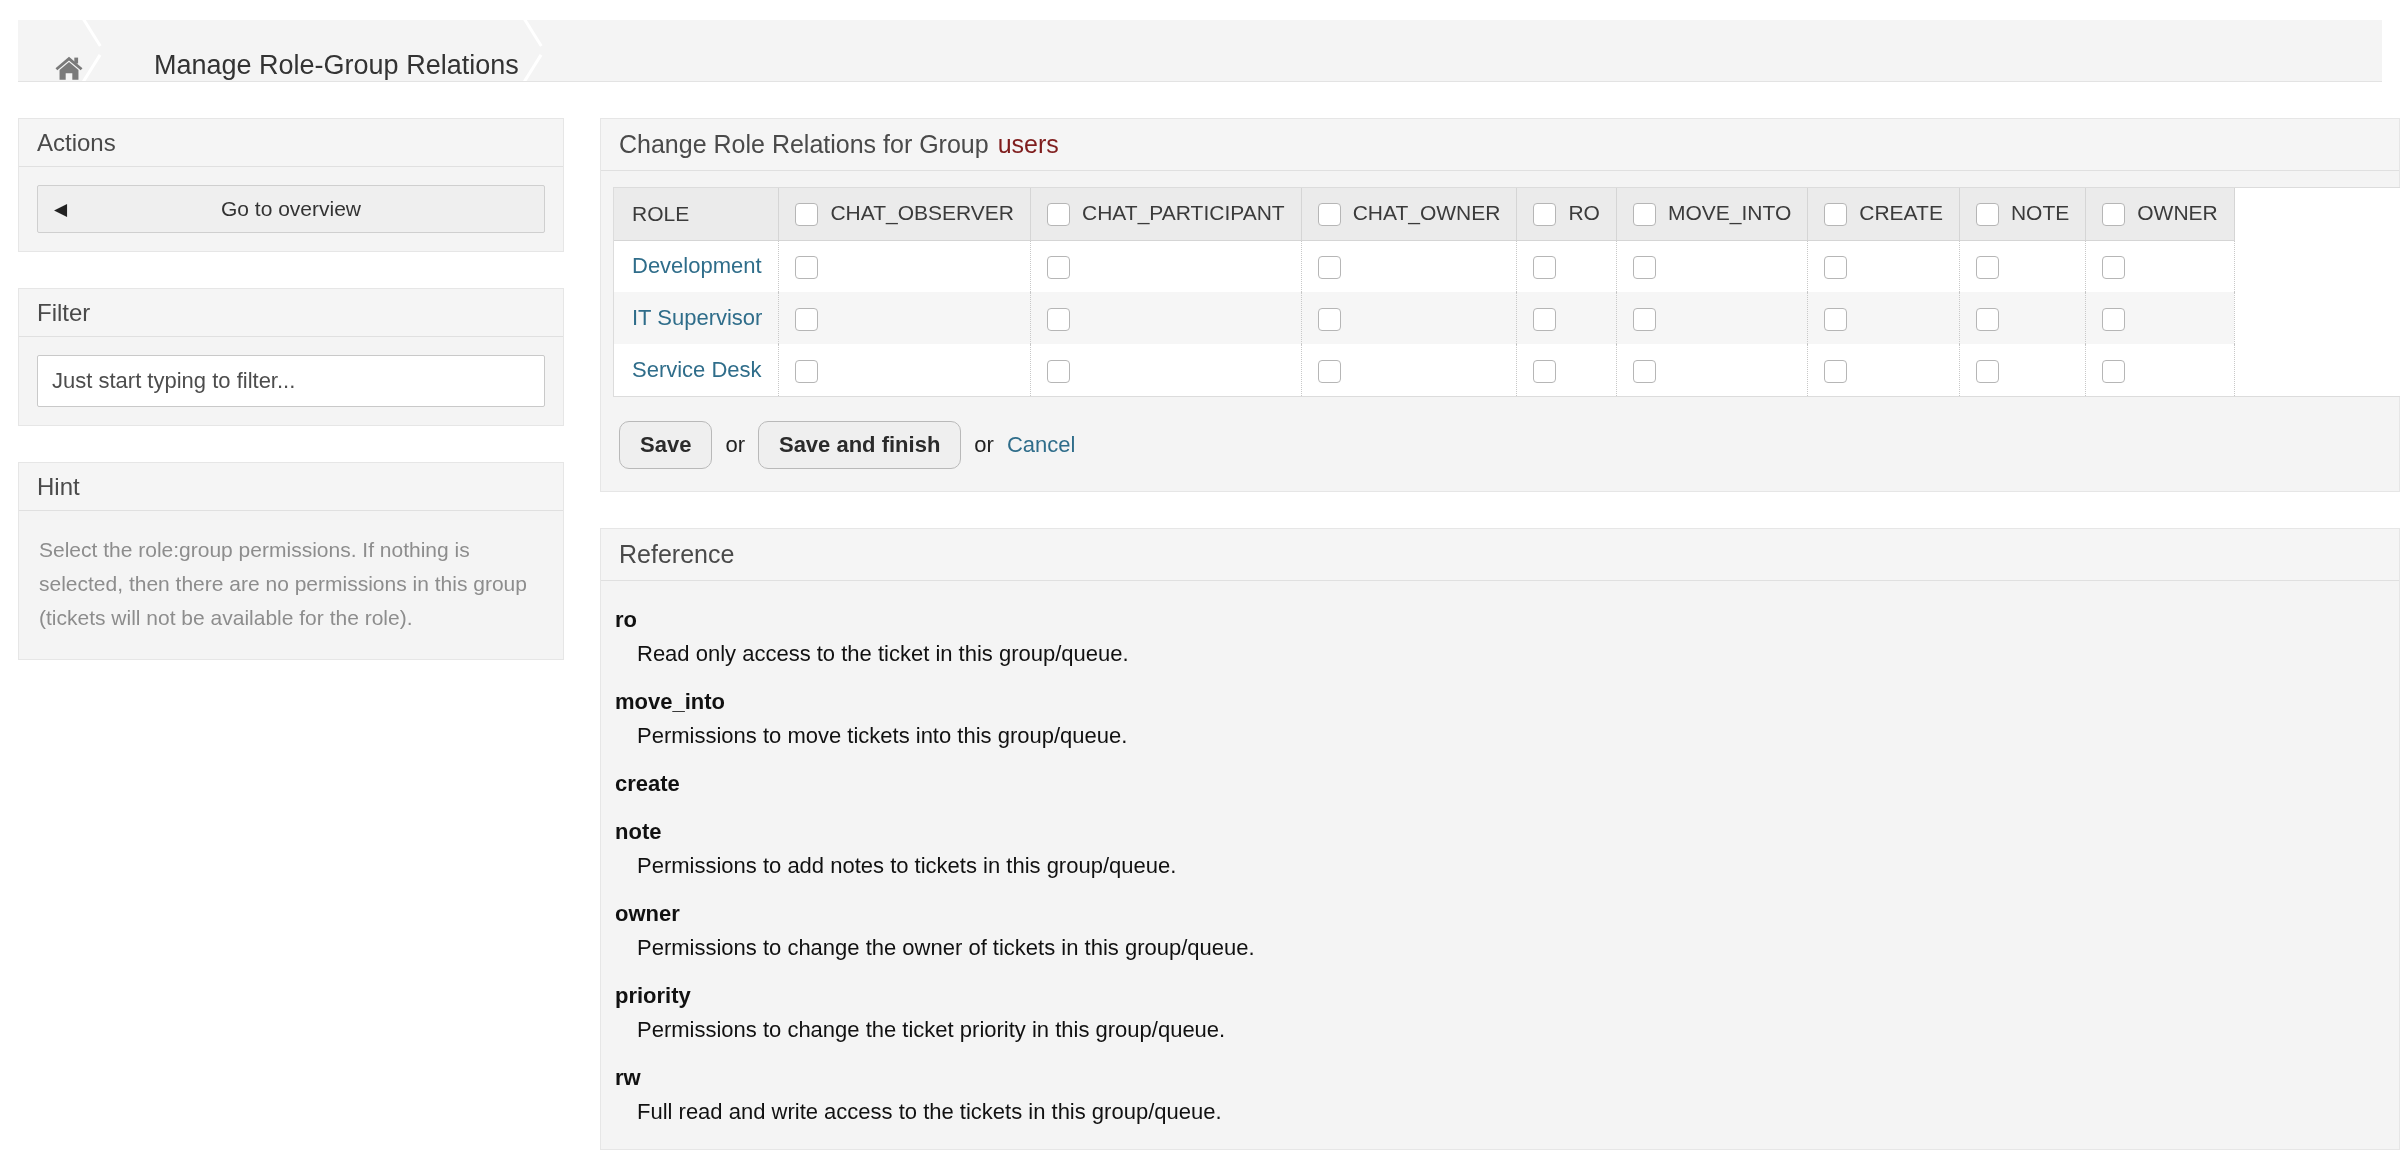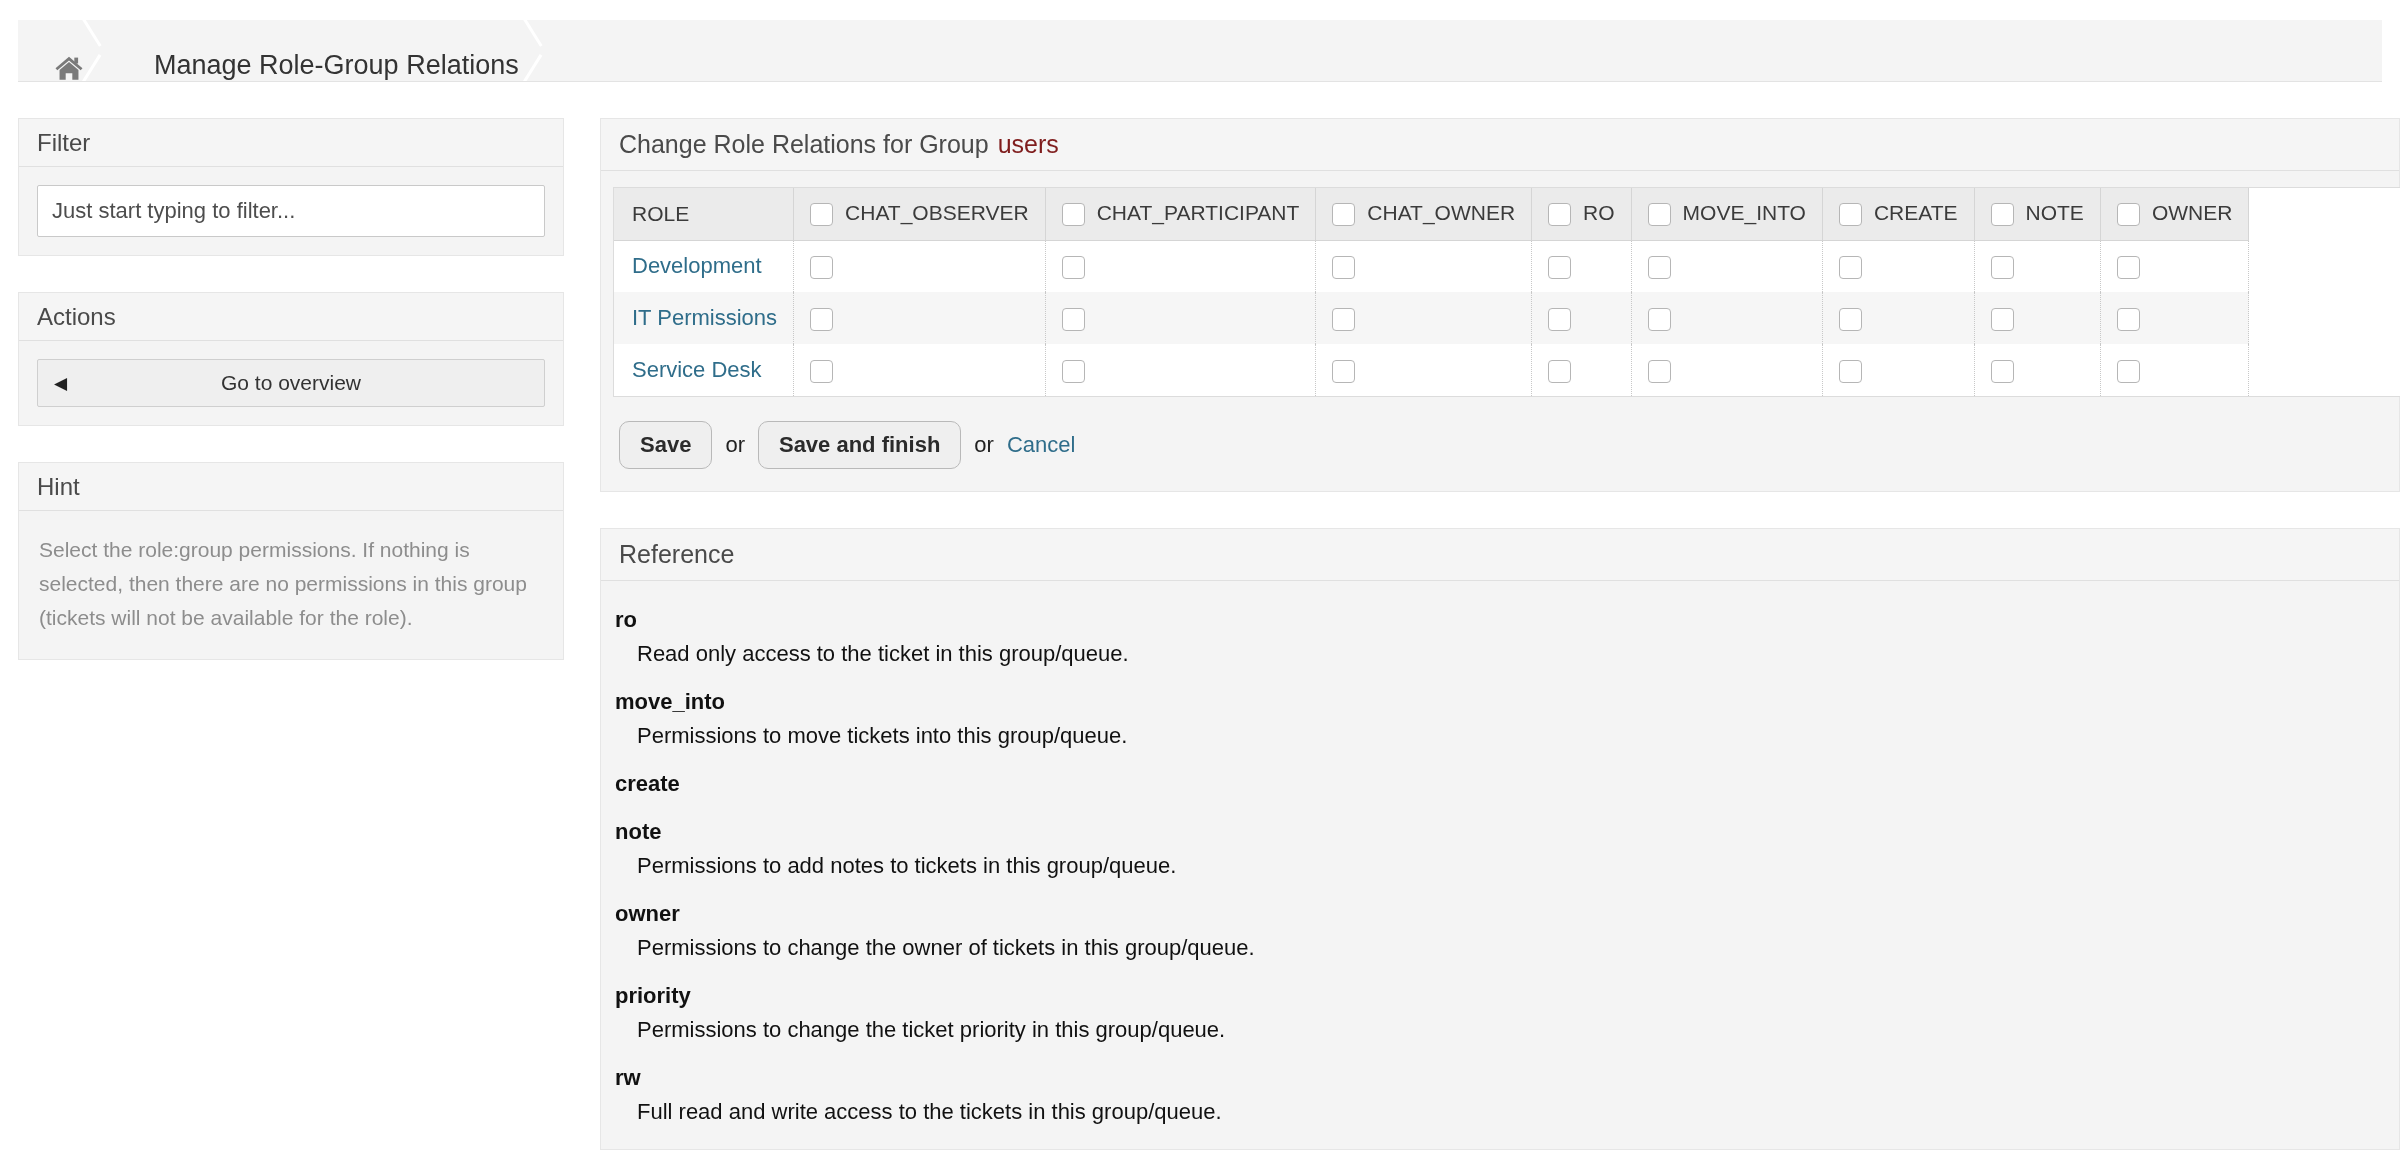--- a/index.html
+++ b/index.html
@@ -266,33 +266,33 @@
   <div class="crumb">
     <span>Manage Role-Group Relations</span>
     <span class="sep"></span>
   </div>
 
 </div>
 
 <div id="sidebar">
 
   <div class="widget">
-    <div class="widget-header">Filter</div>
-    <div class="widget-body">
-      <input class="filter-input" type="text" placeholder="Just start typing to filter..." style="">
-    </div>
-  </div>
-
-  <div class="widget">
     <div class="widget-header">Actions</div>
     <div class="widget-body">
       <button class="overview-btn">
         <span class="caret">◀</span>
         <span>Go to overview</span>
       </button>
+    </div>
+  </div>
+
+  <div class="widget">
+    <div class="widget-header">Filter</div>
+    <div class="widget-body">
+      <input class="filter-input" type="text" placeholder="Just start typing to filter..." style="">
     </div>
   </div>
 
   <div class="widget">
     <div class="widget-header">Hint</div>
     <div class="widget-body">
       <div class="hint-text">Select the role:group permissions. If nothing is selected, then there are no permissions in this group (tickets will not be available for the role).</div>
     </div>
   </div>
 
@@ -328,21 +328,21 @@
                 <td><span class="cb"></span></td>
                 <td><span class="cb"></span></td>
                 <td><span class="cb"></span></td>
                 <td><span class="cb"></span></td>
                 <td><span class="cb"></span></td>
                 <td><span class="cb"></span></td>
                 <td><span class="cb"></span></td>
                 <td><span class="cb"></span></td>
               </tr>
               <tr>
-                <td class="role-cell">IT Permissions</td>
+                <td class="role-cell">IT Supervisor</td>
                 <td><span class="cb"></span></td>
                 <td><span class="cb"></span></td>
                 <td><span class="cb"></span></td>
                 <td><span class="cb"></span></td>
                 <td><span class="cb"></span></td>
                 <td><span class="cb"></span></td>
                 <td><span class="cb"></span></td>
                 <td><span class="cb"></span></td>
               </tr>
               <tr>

